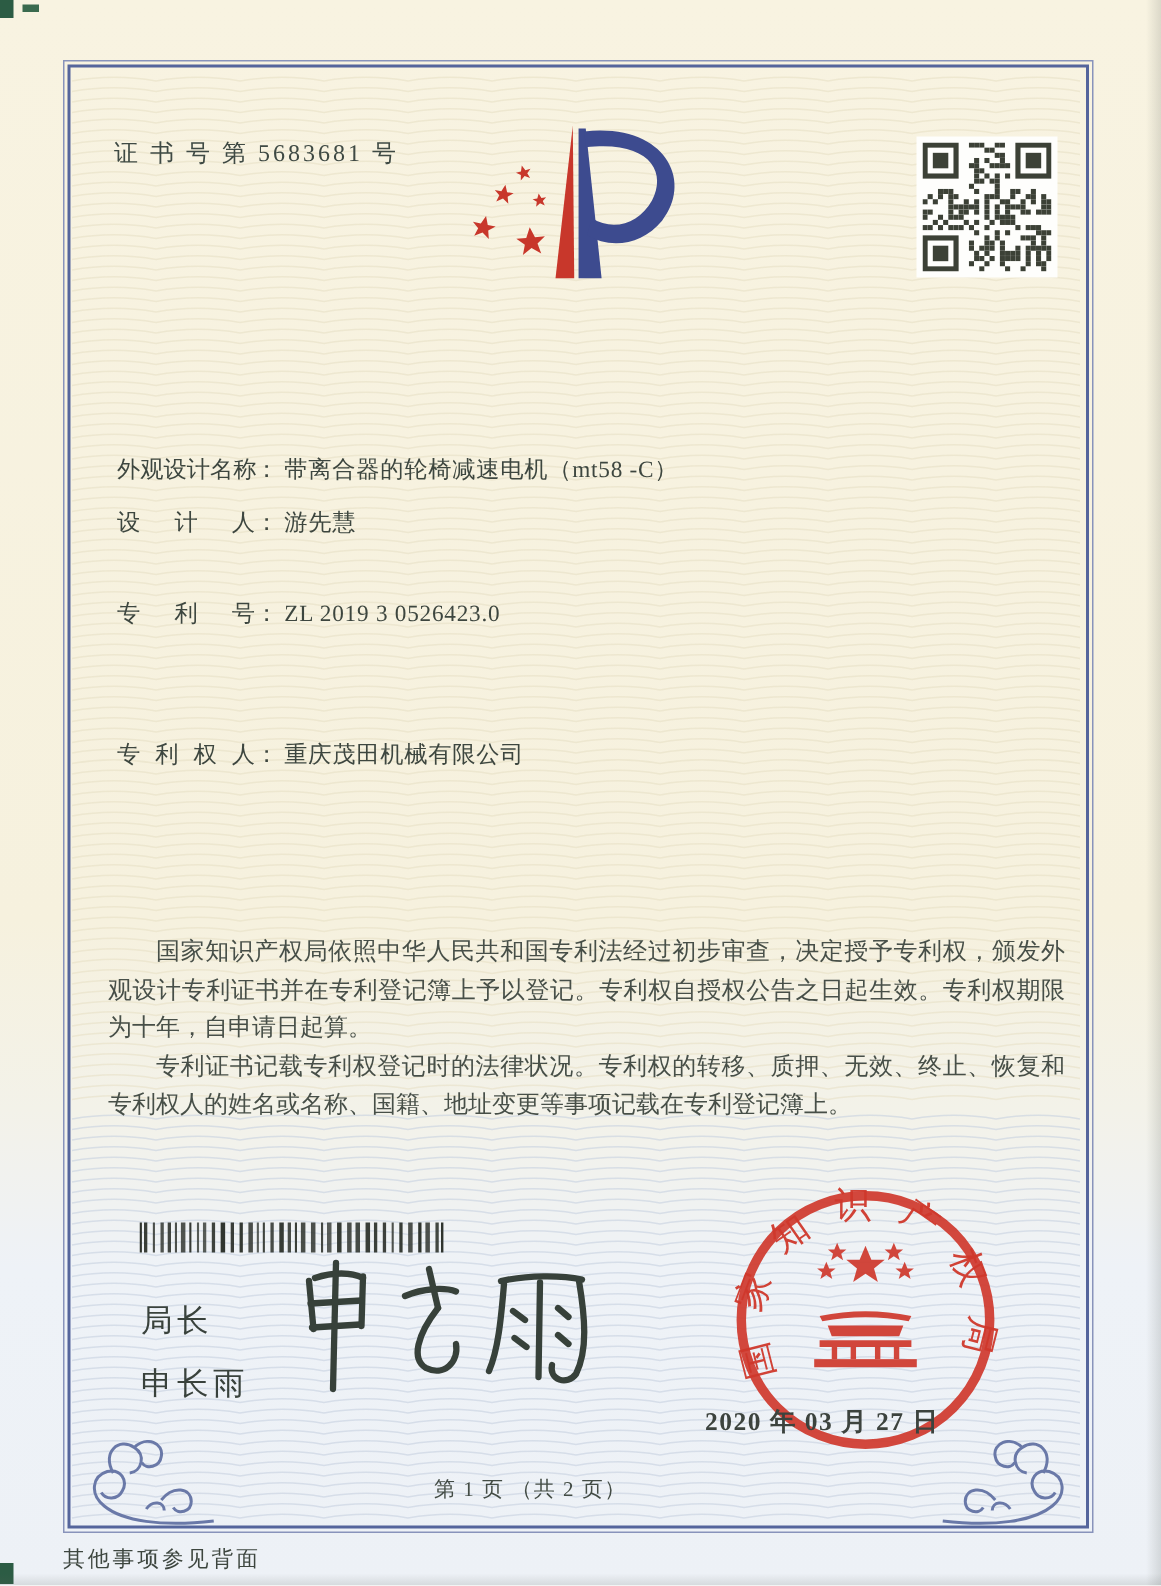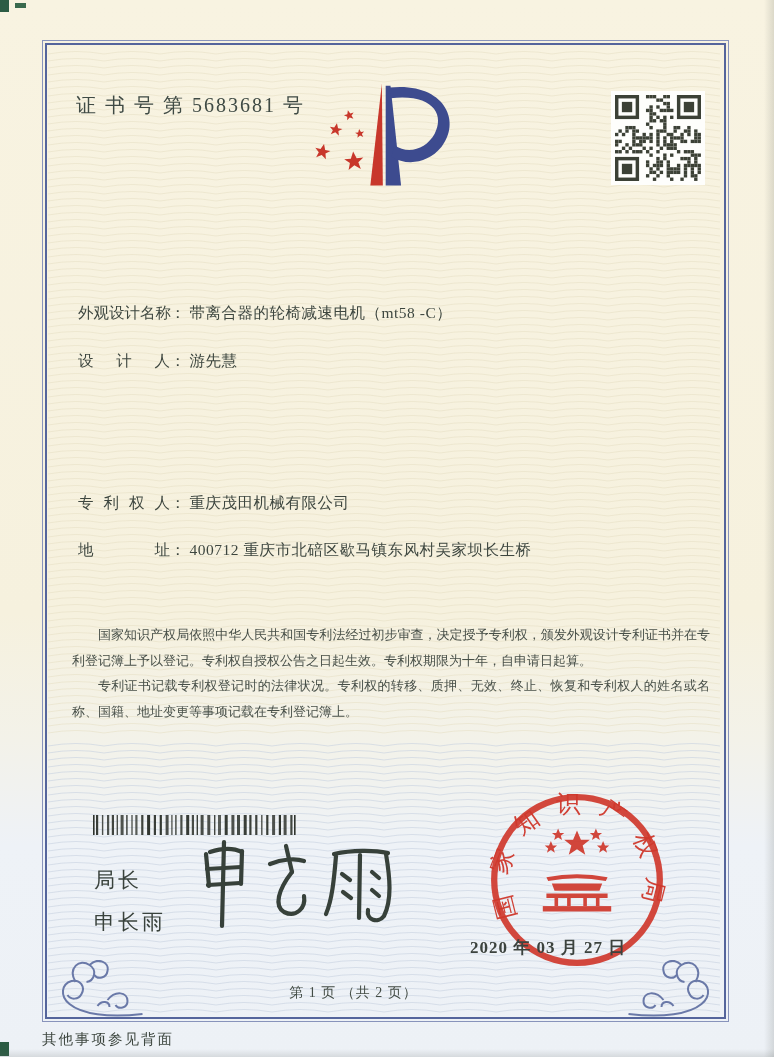--- a/index.html
+++ b/index.html
@@ -25,41 +25,41 @@
   .frame-outer{
     position:absolute;left:42px;top:40px;width:687px;height:982px;
     border:1.5px solid #8893bb;box-sizing:border-box;
   }
   .frame-inner{
     position:absolute;left:2px;top:2px;right:2px;bottom:2px;
     border:2.5px solid #55659c;box-sizing:border-box;
   }
   #waves-svg{position:absolute;left:42px;top:40px;width:687px;height:982px;pointer-events:none;}
 
-  .cert-no{position:absolute;left:76px;top:92px;font-size:20px;letter-spacing:2px;color:#3f4a44;}
+  .cert-no{position:absolute;left:76px;top:92px;font-size:16px;letter-spacing:2px;color:#3f4a44;}
 
   .logo{position:absolute;left:298px;top:78px;width:185px;height:120px;}
   .qr-wrap{position:absolute;left:611px;top:91px;width:94px;height:94px;background:#fefefc;}
   #qr-svg{position:absolute;left:4px;top:4px;}
 
   .title{
     position:absolute;left:0;top:206px;width:774px;text-align:center;
     font-size:37px;font-weight:bold;letter-spacing:13px;padding-left:13px;
     box-sizing:border-box;color:#333d37;margin:0;
   }
 
   .field-row{position:absolute;left:78px;width:640px;font-size:15.5px;color:#3d463f;white-space:nowrap;}
   .flabel{display:inline-block;width:92px;text-align:justify;text-align-last:justify;vertical-align:bottom;}
   .colon{display:inline-block;margin-right:4px;}
   .fvalue{letter-spacing:.5px;}
   .second-pair{position:absolute;left:342px;top:0;}
-  .fr1{top:303px;} .fr2{top:351px;} .fr3{top:399px;} .fr4{top:446px;}
+  .fr1{top:303px;} .fr2{top:338px;} .fr3{top:399px;} .fr4{top:446px;}
   .fr5{top:493px;} .fr6{top:540px;} .fr7{top:587px;}
 
-  .paragraphs{position:absolute;left:72px;top:622px;width:638px;font-size:13px;
+  .paragraphs{position:absolute;left:72px;top:622px;width:638px;font-size:16px;
     line-height:25.5px;color:#474f48;text-align:justify;}
   .paragraphs p{margin:0;text-indent:2em;}
 
   #barcode-svg{position:absolute;left:93px;top:814px;}
 
   .signer{position:absolute;left:94px;top:866px;font-size:21px;color:#39423c;letter-spacing:3px;}
   .signer div{margin-bottom:14px;}
   #signature-svg{position:absolute;left:182px;top:838px;}
 
   .seal{position:absolute;left:487px;top:790px;width:180px;height:180px;}
@@ -437,25 +437,25 @@
       </svg>
   </div>
 
 
   <div class="field-row fr1">
     <span class="flabel">外观设计名称</span><span class="colon">：</span><span class="fvalue">带离合器的轮椅减速电机（mt58 -C）</span>
   </div>
   <div class="field-row fr2">
     <span class="flabel">设计人</span><span class="colon">：</span><span class="fvalue">游先慧</span>
   </div>
+  <div class="field-row fr3">
+    <span class="flabel">专利号</span><span class="colon">：</span><span class="fvalue">ZL 2019 3 0526423.0</span>
+  </div>
   <div class="field-row fr5">
     <span class="flabel">专利权人</span><span class="colon">：</span><span class="fvalue">重庆茂田机械有限公司</span>
-  </div>
-  <div class="field-row fr6">
-    <span class="flabel">地址</span><span class="colon">：</span><span class="fvalue">400712 重庆市北碚区歇马镇东风村吴家坝长生桥</span>
   </div>
 
   <div class="paragraphs">
     <p>国家知识产权局依照中华人民共和国专利法经过初步审查，决定授予专利权，颁发外观设计专利证书并在专利登记簿上予以登记。专利权自授权公告之日起生效。专利权期限为十年，自申请日起算。</p>
     <p>专利证书记载专利权登记时的法律状况。专利权的转移、质押、无效、终止、恢复和专利权人的姓名或名称、国籍、地址变更等事项记载在专利登记簿上。</p>
   </div>
 
   <svg id="barcode-svg" width="205" height="22" viewBox="0 0 205 22">
       <rect x="0" y="1" width="1.6" height="20" fill="#2f342e"></rect>
       <rect x="3" y="1" width="2.2" height="20" fill="#2f342e" opacity="0.9529057884216309"></rect>

